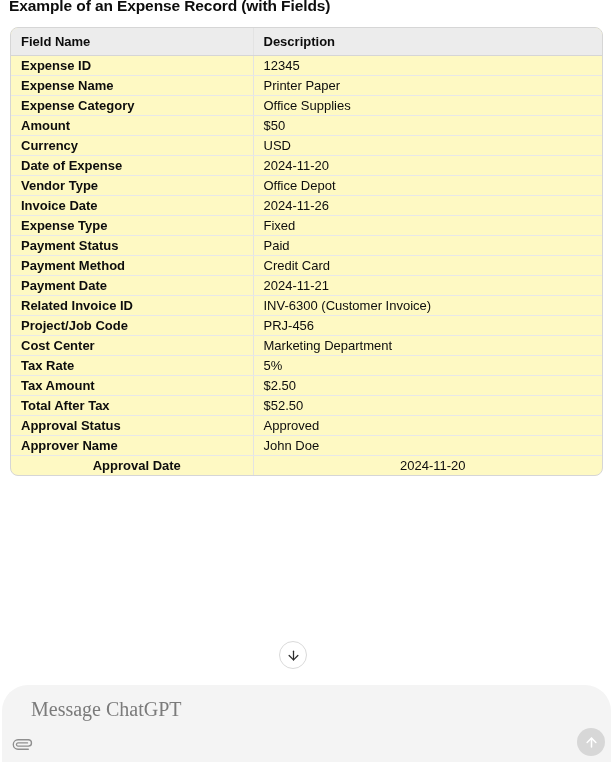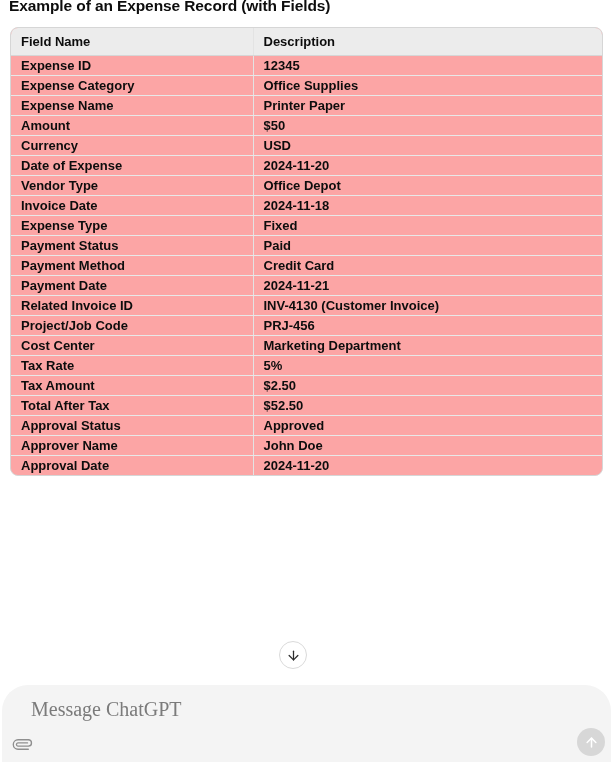--- a/index.html
+++ b/index.html
@@ -35,21 +35,21 @@
   
   .table-wrap {
     position: absolute;
     left: 10px;
     top: 27px;
     width: 593px;
     border: 1px solid var(--table-border);
     border-radius: 8px;
     overflow: hidden;
     box-sizing: border-box;
-    background: #fca5a5;
+    background: #fef9c3;
   }
   table.expense-table {
     width: 100%;
     border-collapse: collapse;
     table-layout: fixed;
     font-size: 13px;
   }
   table.expense-table col.c1 { width: 242px; }
   table.expense-table th {
     background: var(--header-bg);
@@ -67,23 +67,23 @@
   }
   table.expense-table td {
     height: 20px;
     box-sizing: border-box;
     padding: 0 0 0 10px;
     border-bottom: 1px solid var(--row-border);
     color: var(--text);
     white-space: nowrap;
     overflow: hidden;
   }
-  table.expense-table tr:last-child td { border-bottom: none; }
+  table.expense-table tr:last-child td { border-bottom: none; text-align: center; }
   td.field-cell { font-weight: 600; }
-  td.desc-cell { font-weight: 700; }
+  td.desc-cell { font-weight: 400; }
 
   
   .scroll-btn {
     position: absolute;
     left: 279px;
     top: 641px;
     width: 28px;
     height: 28px;
     border-radius: 50%;
     background: var(--scroll-button-bg);
@@ -178,66 +178,66 @@
           <th>Field Name</th>
           <th>Description</th>
         </tr>
       </thead>
       <tbody>
           <tr>
             <td class="field-cell">Expense ID</td>
             <td class="desc-cell">12345</td>
           </tr>
           <tr>
+            <td class="field-cell">Expense Name</td>
+            <td class="desc-cell">Printer Paper</td>
+          </tr>
+          <tr>
             <td class="field-cell">Expense Category</td>
             <td class="desc-cell">Office Supplies</td>
           </tr>
           <tr>
-            <td class="field-cell">Expense Name</td>
-            <td class="desc-cell">Printer Paper</td>
-          </tr>
-          <tr>
             <td class="field-cell">Amount</td>
             <td class="desc-cell">$50</td>
           </tr>
           <tr>
             <td class="field-cell">Currency</td>
             <td class="desc-cell">USD</td>
           </tr>
           <tr>
             <td class="field-cell">Date of Expense</td>
             <td class="desc-cell">2024-11-20</td>
           </tr>
           <tr>
             <td class="field-cell">Vendor Type</td>
             <td class="desc-cell">Office Depot</td>
           </tr>
           <tr>
             <td class="field-cell">Invoice Date</td>
-            <td class="desc-cell">2024-11-18</td>
+            <td class="desc-cell">2024-11-26</td>
           </tr>
           <tr>
             <td class="field-cell">Expense Type</td>
             <td class="desc-cell">Fixed</td>
           </tr>
           <tr>
             <td class="field-cell">Payment Status</td>
             <td class="desc-cell">Paid</td>
           </tr>
           <tr>
             <td class="field-cell">Payment Method</td>
             <td class="desc-cell">Credit Card</td>
           </tr>
           <tr>
             <td class="field-cell">Payment Date</td>
             <td class="desc-cell">2024-11-21</td>
           </tr>
           <tr>
             <td class="field-cell">Related Invoice ID</td>
-            <td class="desc-cell">INV-4130 (Customer Invoice)</td>
+            <td class="desc-cell">INV-6300 (Customer Invoice)</td>
           </tr>
           <tr>
             <td class="field-cell">Project/Job Code</td>
             <td class="desc-cell">PRJ-456</td>
           </tr>
           <tr>
             <td class="field-cell">Cost Center</td>
             <td class="desc-cell">Marketing Department</td>
           </tr>
           <tr>

